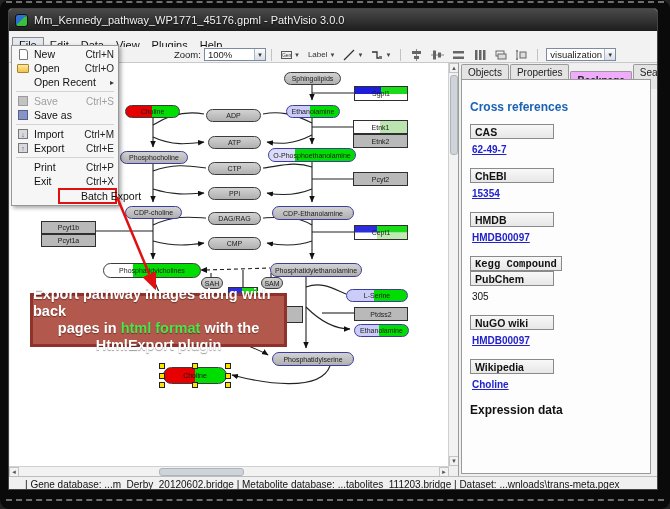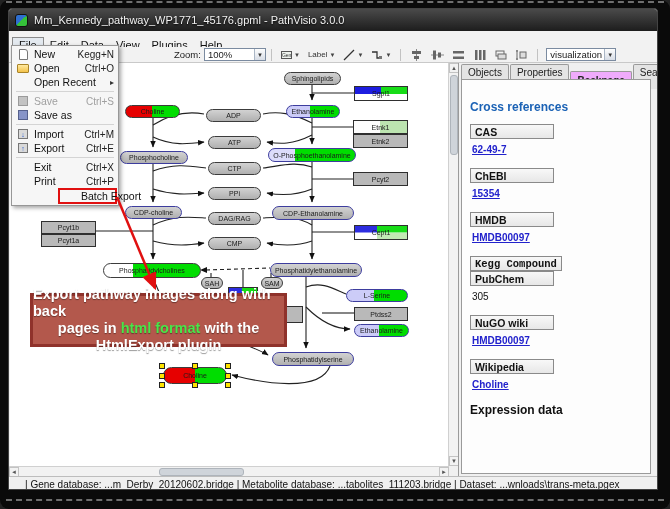--- a/index.html
+++ b/index.html
@@ -395,21 +395,21 @@
     <div class="statusbar">
       <span>| Gene database: ...m_Derby_20120602.bridge | Metabolite database: ...tabolites_111203.bridge | Dataset: ...wnloads\trans-meta.pgex</span>
     </div>
 
     <div class="filemenu" id="file-menu">
         <div class="fm-item">
           <div class="fm-icon">
             <div class="ic ic-new"></div>
           </div>
           <div class="fm-label">New</div>
-          <div class="fm-short">Kegg+N</div>
+          <div class="fm-short">Ctrl+N</div>
         </div>
         <div class="fm-item">
           <div class="fm-icon">
             <div class="ic ic-open"></div>
           </div>
           <div class="fm-label">Open</div>
           <div class="fm-short">Ctrl+O</div>
         </div>
         <div class="fm-item">
           <div class="fm-icon"></div>
@@ -443,27 +443,27 @@
         <div class="fm-item">
           <div class="fm-icon">
             <div class="ic ic-imp">↑</div>
           </div>
           <div class="fm-label">Export</div>
           <div class="fm-short">Ctrl+E</div>
         </div>
         <div class="fm-sep"></div>
         <div class="fm-item">
           <div class="fm-icon"></div>
+          <div class="fm-label">Print</div>
+          <div class="fm-short">Ctrl+P</div>
+        </div>
+        <div class="fm-item">
+          <div class="fm-icon"></div>
           <div class="fm-label">Exit</div>
           <div class="fm-short">Ctrl+X</div>
-        </div>
-        <div class="fm-item">
-          <div class="fm-icon"></div>
-          <div class="fm-label">Print</div>
-          <div class="fm-short">Ctrl+P</div>
         </div>
         <div class="fm-item batch">
           <div class="fm-icon"></div>
           <div class="fm-label">Batch Export</div>
           <div class="fm-short"></div>
         </div>
       </div>
   </div>
 
   <div class="annotation" id="annotation-box">

